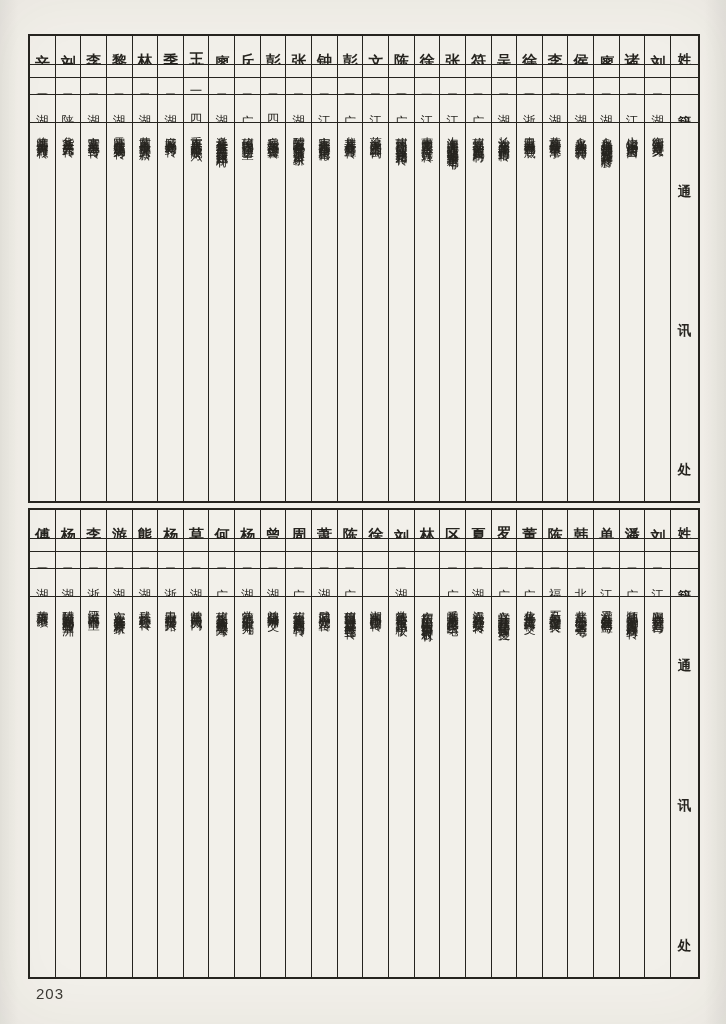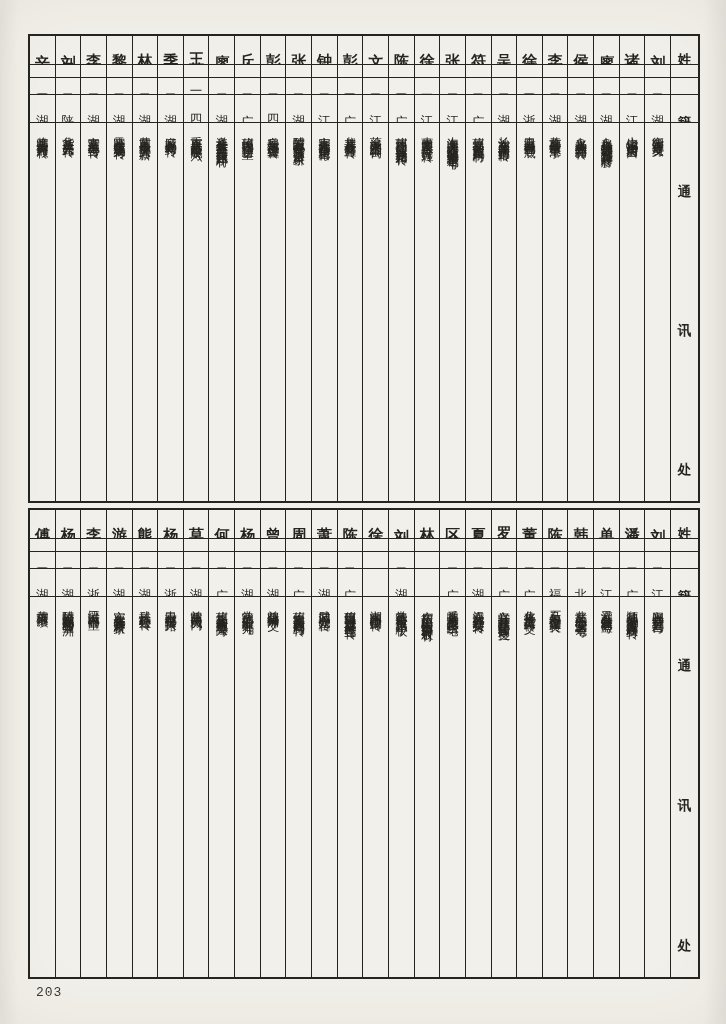--- a/index.html
+++ b/index.html
@@ -52,21 +52,21 @@
   .c-alias .vtext  { font-size:11.5px; letter-spacing:0; line-height:1.15; }
   .c-age .vtext    { font-size:12.5px; }
   .c-native .vtext { font-size:12.5px; }
   .addr {
     font-size:12px; letter-spacing:1.3px; line-height:1.04;
     padding-top:4px; text-align:left; text-align-last:auto;
   }
   .head-col .vtext { font-weight:bold; font-size:13.5px; letter-spacing:0; }
   .page-number {
     position:absolute; left:36px; top:985px;
-    font-family:Liberation Mono, monospace; font-size:13px;
+    font-family:Liberation Sans, sans-serif; font-size:15px;
     letter-spacing:1px; color:#3b3933;
   }
 </style>
 </head>
 <body>
 
 <div class="page">
   <div class="tables">
     <section class="table table-top">
         <div class="col head-col">

